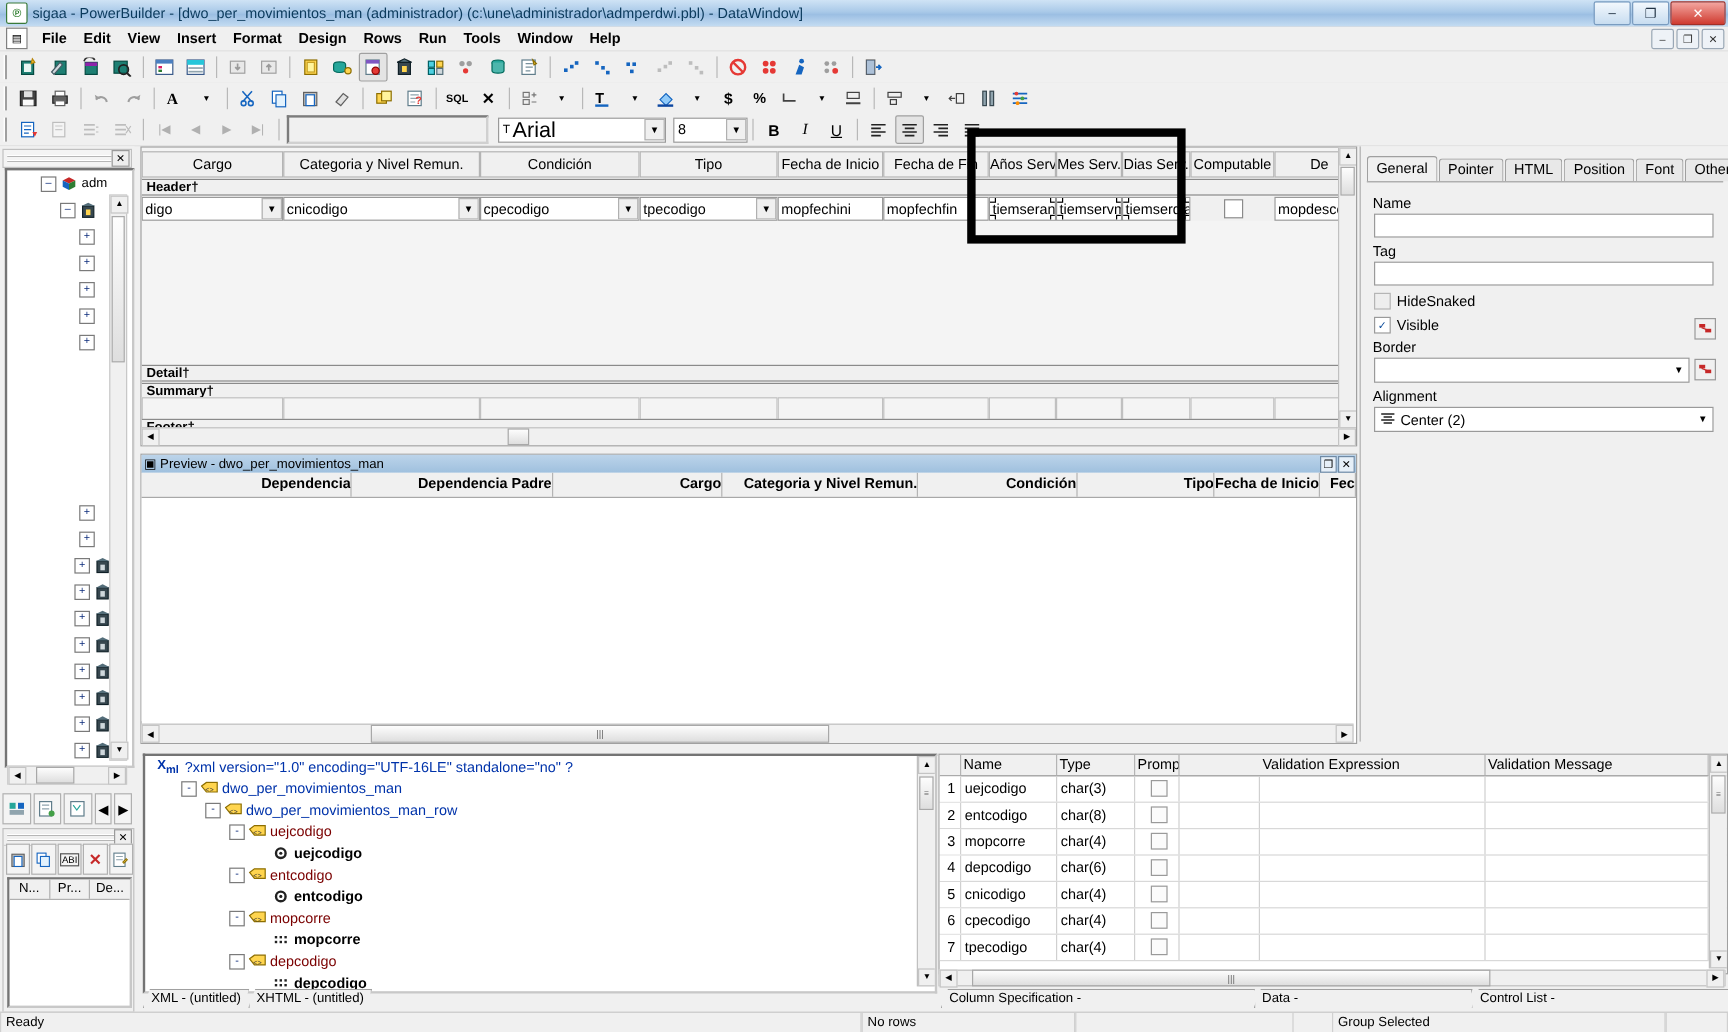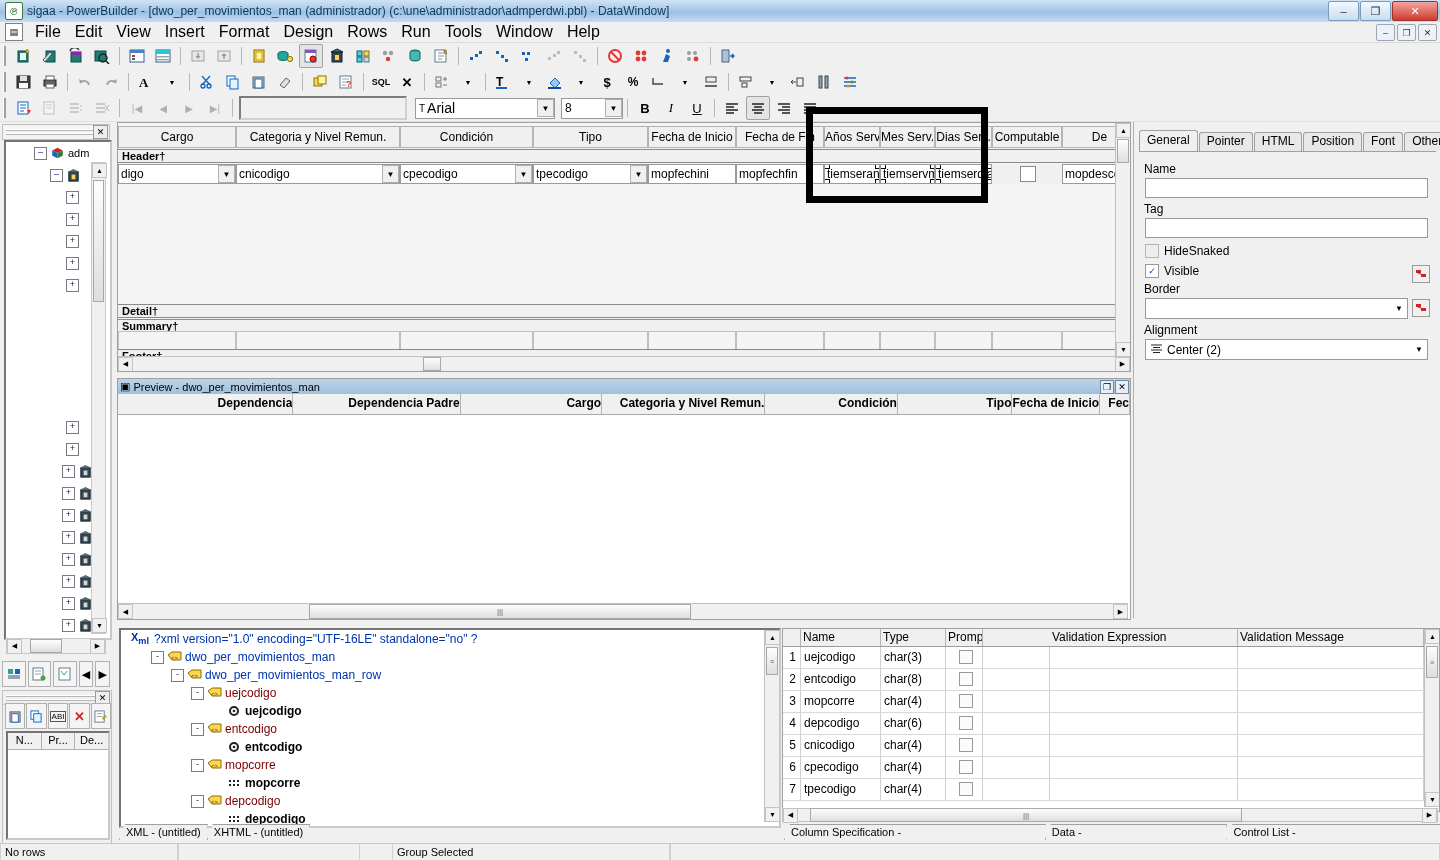--- a/index.html
+++ b/index.html
@@ -19,21 +19,21 @@
   .tb-btn{width:29px;height:18px;border:1px solid #7a9cc0;border-radius:2px;
     background:linear-gradient(180deg,#f3f8fd,#c8ddf0);display:flex;align-items:center;
     justify-content:center;font-size:11px;color:#234;}
   .tb-btn.close{background:linear-gradient(180deg,#f3a6a0,#cf3b30);color:#fff;border-color:#a03028;width:44px;}
 
   
   .menubar{position:absolute;left:0;top:22px;width:1440px;height:20px;background:#f0f0f0;
     display:flex;align-items:center;border-bottom:1px solid #dcdcdc;}
   .menu-appicon{width:16px;height:16px;margin:0 5px;background:#fff;border:1px solid #808080;
     display:flex;align-items:center;justify-content:center;font-size:9px;}
-  .menu-item{padding:2px 7px;font-size:16px;cursor:default;}
+  .menu-item{padding:2px 7px;font-size:12px;cursor:default;font-weight:bold;}
   .mdi-btns{position:absolute;right:3px;top:2px;display:flex;gap:2px;}
   .mdi-btn{width:17px;height:15px;border:1px solid #9aa7b5;background:#eef2f7;
     display:flex;align-items:center;justify-content:center;font-size:9px;color:#333;border-radius:2px;}
 
   
   .toolbar{position:absolute;left:0;width:1440px;height:26px;background:#f0f0f0;
     display:flex;align-items:center;border-bottom:1px solid #e0e0e0;}
   #tb1{top:43px;} #tb2{top:69px;} #tb3{top:95px;}
   .grip{width:6px;height:20px;margin:0 2px 0 3px;
     background:linear-gradient(90deg,#fff 0 1px,#a0a0a0 1px 3px,transparent 3px);}
@@ -589,21 +589,21 @@
       </div>
     <div class="tbtn">
         <span style="color:#b0b0b0;font-size:10px;">▶|</span>
       </div>
     <div class="sep"></div>
 
     <input class="namebox" style="width: 160px; height: 18px; margin: 0px 8px 0px 2px; border: 2px inset rgb(208, 208, 208); background: rgb(240, 240, 240); font-family: &quot;Liberation Sans&quot;, sans-serif; font-size: 11px;" value="">
 
     <div style="width:138px;height:19px;background:#fff;border:1px solid #9a9a9a;display:flex;align-items:center;">
       <span style="font-size:10px;margin:0 2px 0 3px;">T</span>
-      <span style="font-size:14px;">Arial</span>
+      <span style="font-size:18px;">Arial</span>
       <span class="ddarrow">▼</span>
     </div>
 
     <div style="width:60px;height:19px;background:#fff;border:1px solid #9a9a9a;display:flex;align-items:center;margin-left:6px;">
       <span style="font-size:12px;padding-left:3px;">8</span>
       <span class="ddarrow">▼</span>
     </div>
     <div class="sep"></div>
     <div class="tbtn">
         <b style="font-size:13px;">B</b>
@@ -1230,19 +1230,20 @@
               <path d="M1 2 h11 M3 4.5 h7 M1 7 h11 M3 9.5 h7" stroke="#222" stroke-width="1.2"></path>
             </svg>
         </span>
         <span style="font-size:12px;">Center (2)</span>
         <span class="pselarrow">▼</span>
       </div>
     </div>
   </div>
 
   <div class="statusbar">
+    <div class="sb-cell" style="width:718px;">Ready</div>
     <div class="sb-cell" style="width:178px;">No rows</div>
     <div class="sb-cell" style="width:182px;"></div>
     <div class="sb-cell" style="width:278px;margin-left:32px;">Group Selected</div>
     <div class="sb-cell" style="flex:1;"></div>
   </div>
 
 </div>
 
 </body></html>

